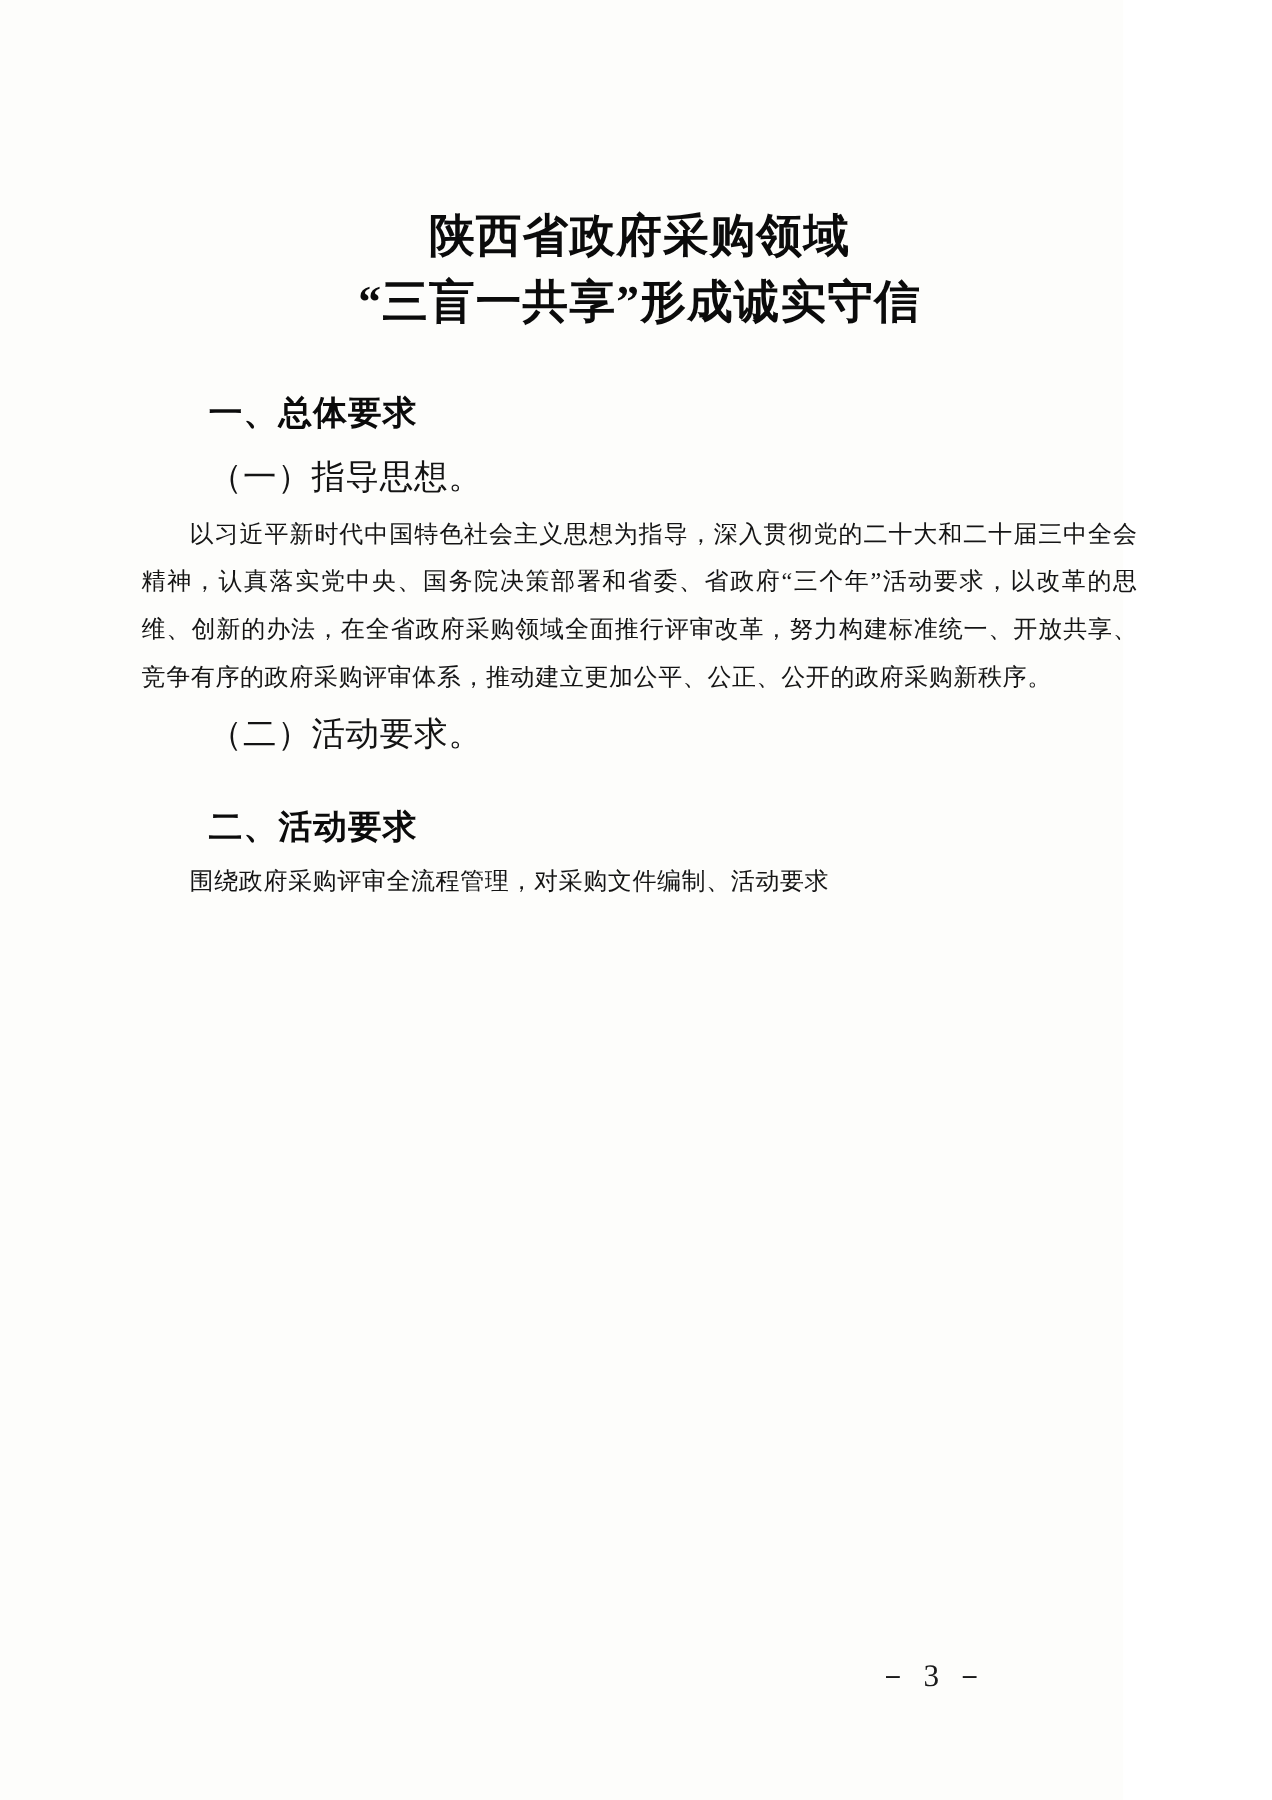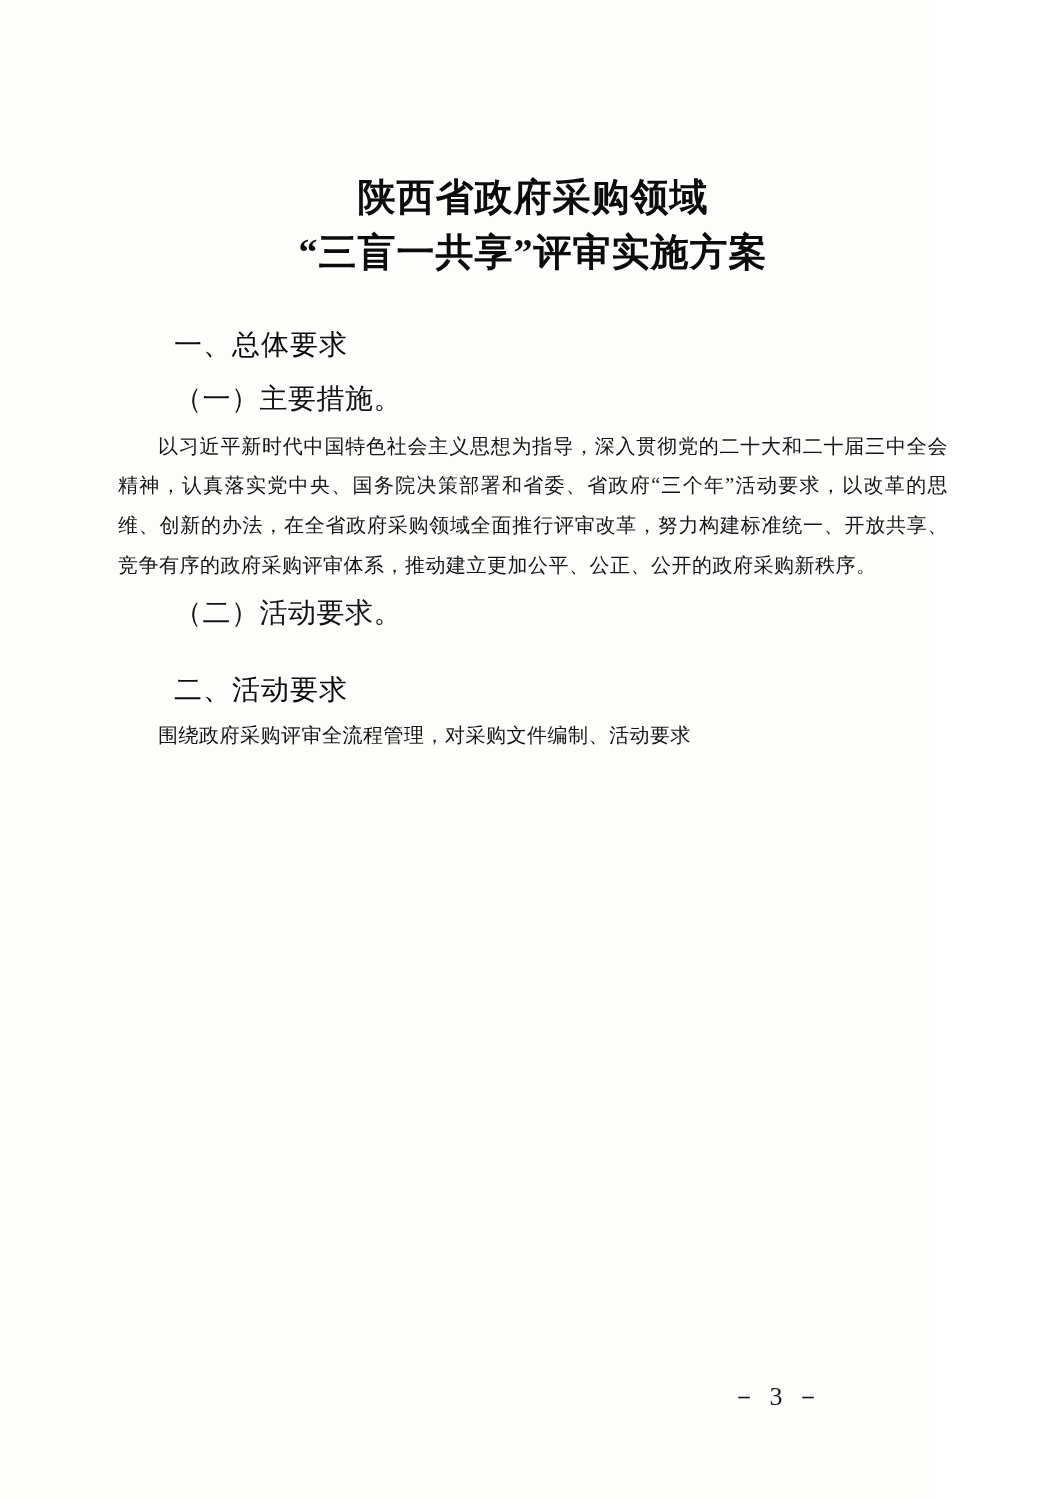--- a/index.html
+++ b/index.html
@@ -36,21 +36,21 @@
     font-size: 38px;
     line-height: 1.45;
     letter-spacing: 1px;
     color: #0b0b0b;
     margin: 0 0 0 0;
   }
   .doc-title .line2 {
     display: block;
   }
   .section-heading {
-    font-weight: normal;
+    font-weight: bold;
     font-size: 28px;
     line-height: 1.9;
     letter-spacing: 1px;
     margin: 22px 0 0 0;
     text-indent: 2em;
     color: #0b0b0b;
   }
   .para {
     font-size: 20px;
     line-height: 1.98;
@@ -82,28 +82,28 @@
 </style>
 </head>
 <body>
 
 <div class="page">
 
   <div class="content">
 
     <h1 class="doc-title">
       <span>陕西省政府采购领域</span>
-      <span class="line2">“三盲一共享”评审实施方案</span>
+      <span class="line2">“三盲一共享”形成诚实守信</span>
     </h1>
 
     <div class="gap-md"></div>
 
     <h2 class="section-heading">一、总体要求</h2>
 
-    <p class="para-sub">（一）主要措施。</p>
+    <p class="para-sub">（一）指导思想。</p>
 
     <p class="para">以习近平新时代中国特色社会主义思想为指导，深入贯彻党的二十大和二十届三中全会精神，认真落实党中央、国务院决策部署和省委、省政府“三个年”活动要求，以改革的思维、创新的办法，在全省政府采购领域全面推行评审改革，努力构建标准统一、开放共享、竞争有序的政府采购评审体系，推动建立更加公平、公正、公开的政府采购新秩序。</p>
 
     <p class="para-sub">（二）活动要求。</p>
 
 
     <h2 class="section-heading">二、活动要求</h2>
 
     <p class="para">围绕政府采购评审全流程管理，对采购文件编制、活动要求</p>
 

